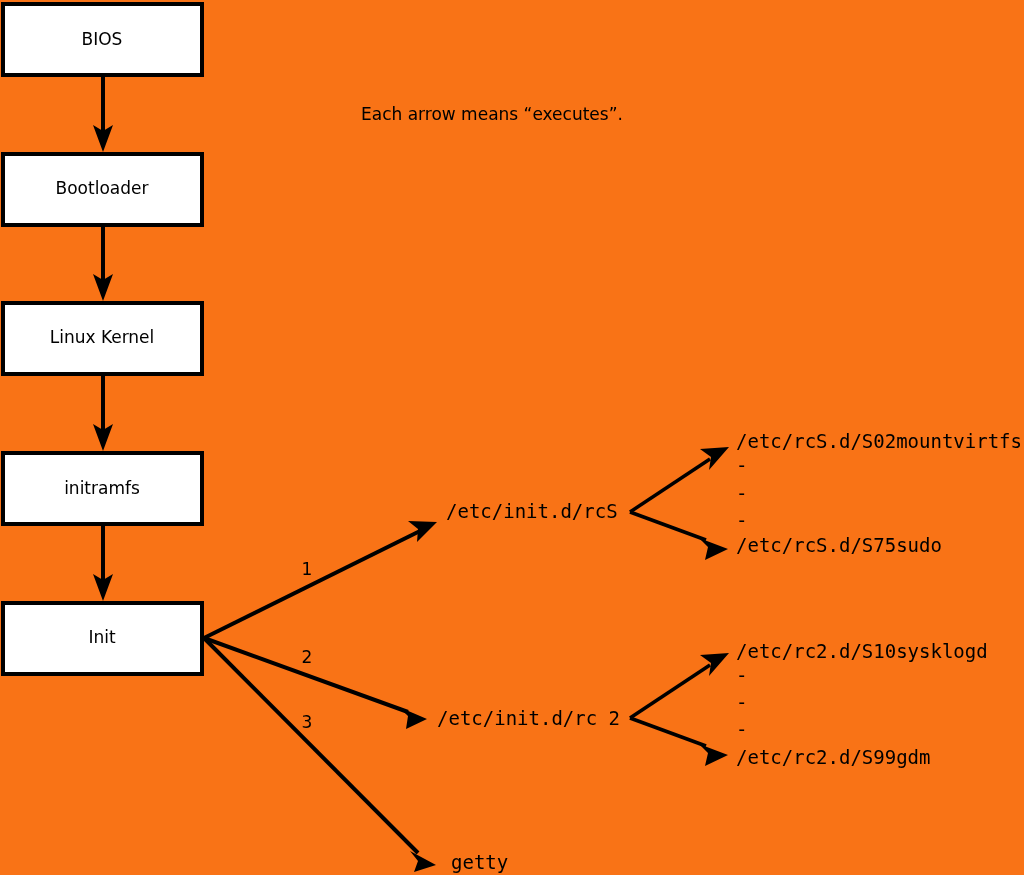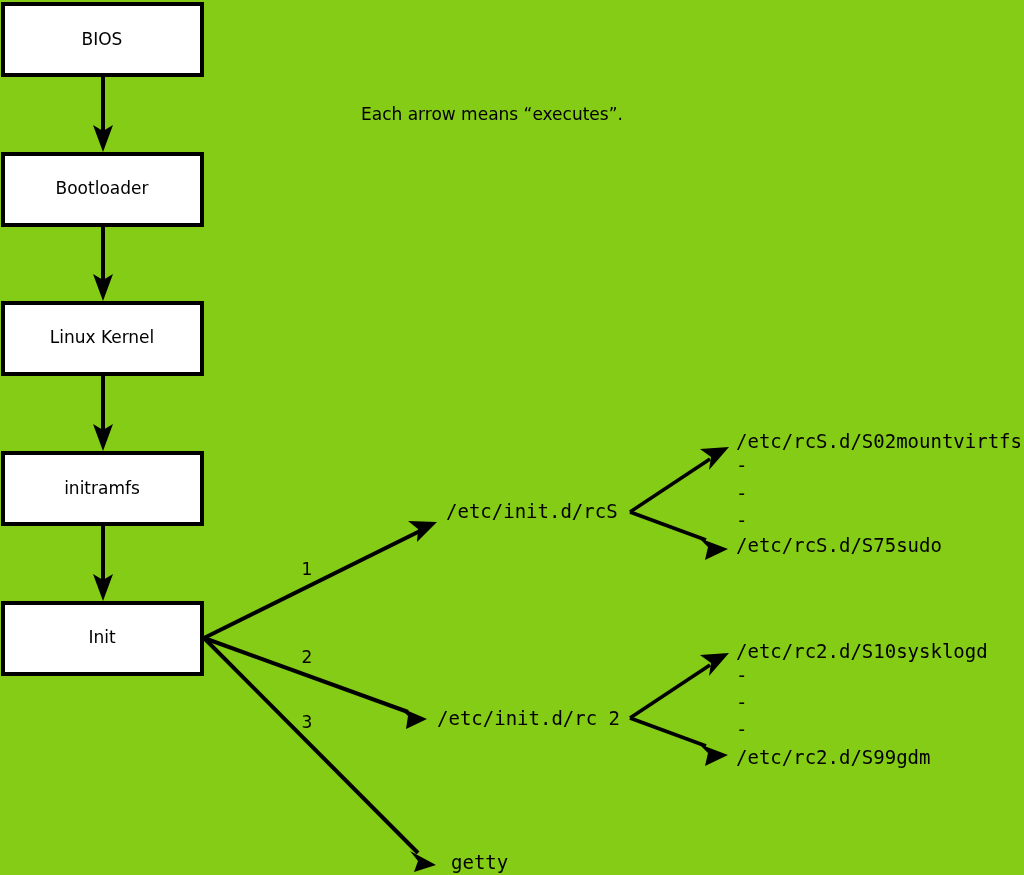--- a/index.html
+++ b/index.html
@@ -10,21 +10,21 @@
   body {
     width: 1024px;
     height: 875px;
     font-family: "Liberation Sans", sans-serif;
     overflow: hidden;
   }
   #diagram-root {
     position: relative;
     width: 1024px;
     height: 875px;
-    background: #84cc16;
+    background: #f97316;
   }
   svg#boot-diagram {
     display: block;
     width: 1024px;
     height: 875px;
   }
   .box-rect {
     fill: #ffffff;
     stroke: #000000;
     stroke-width: 4;

